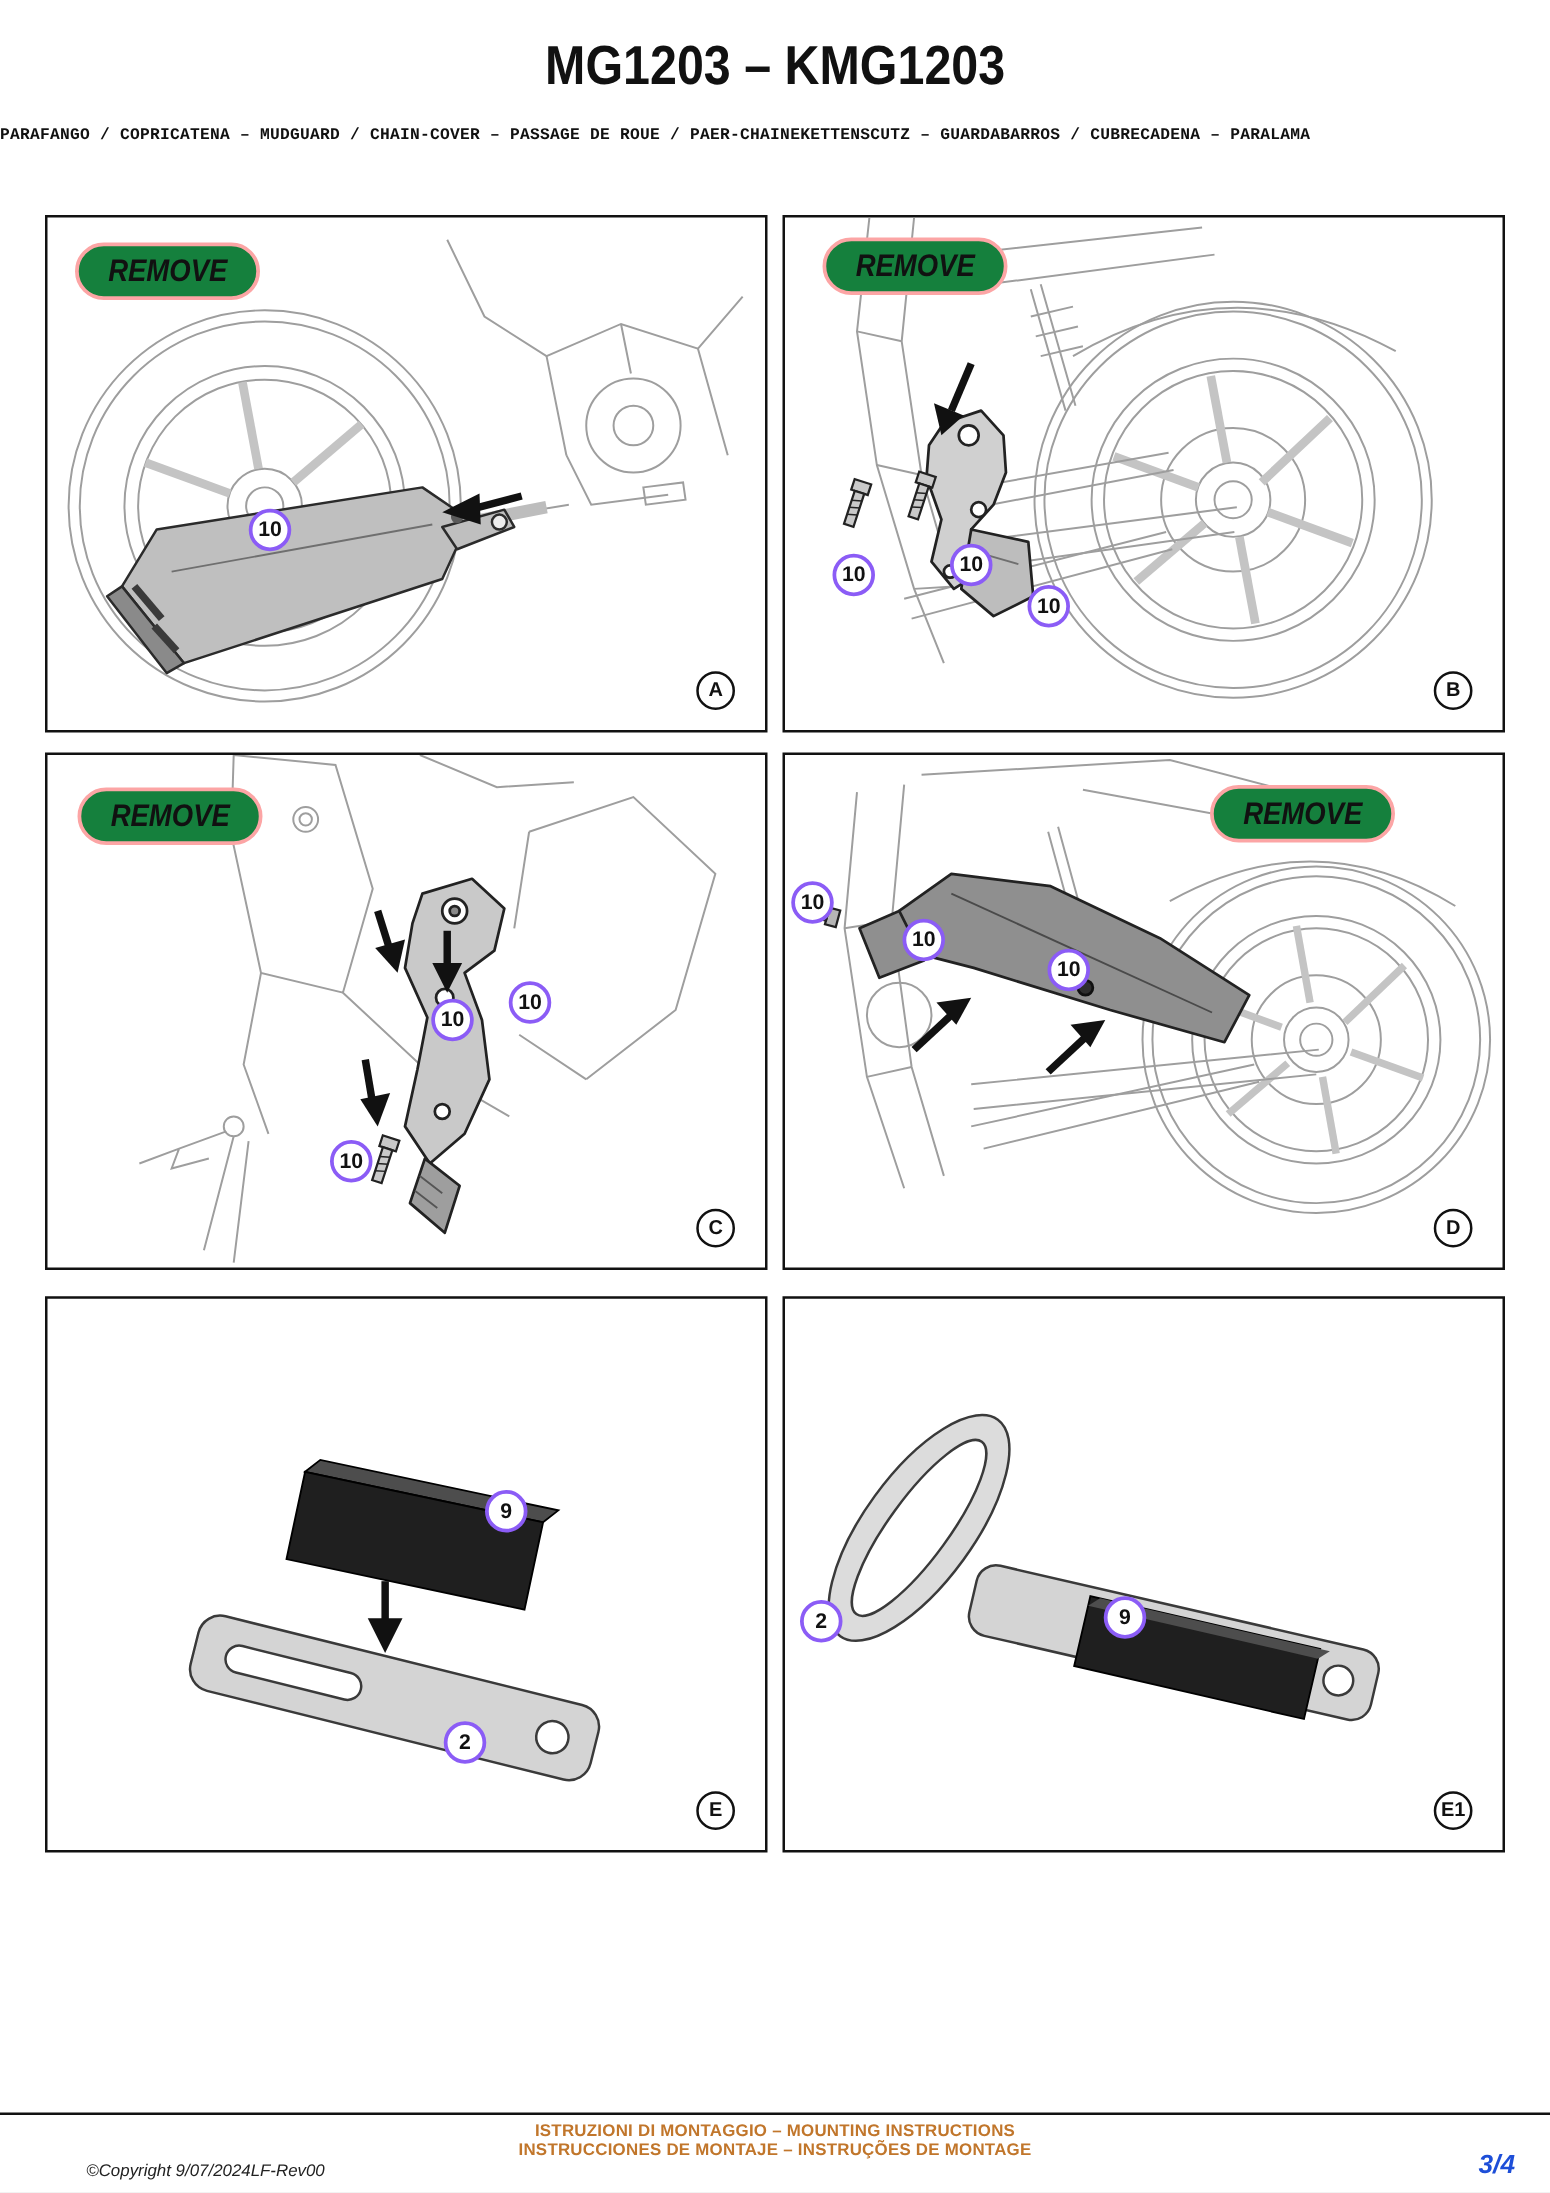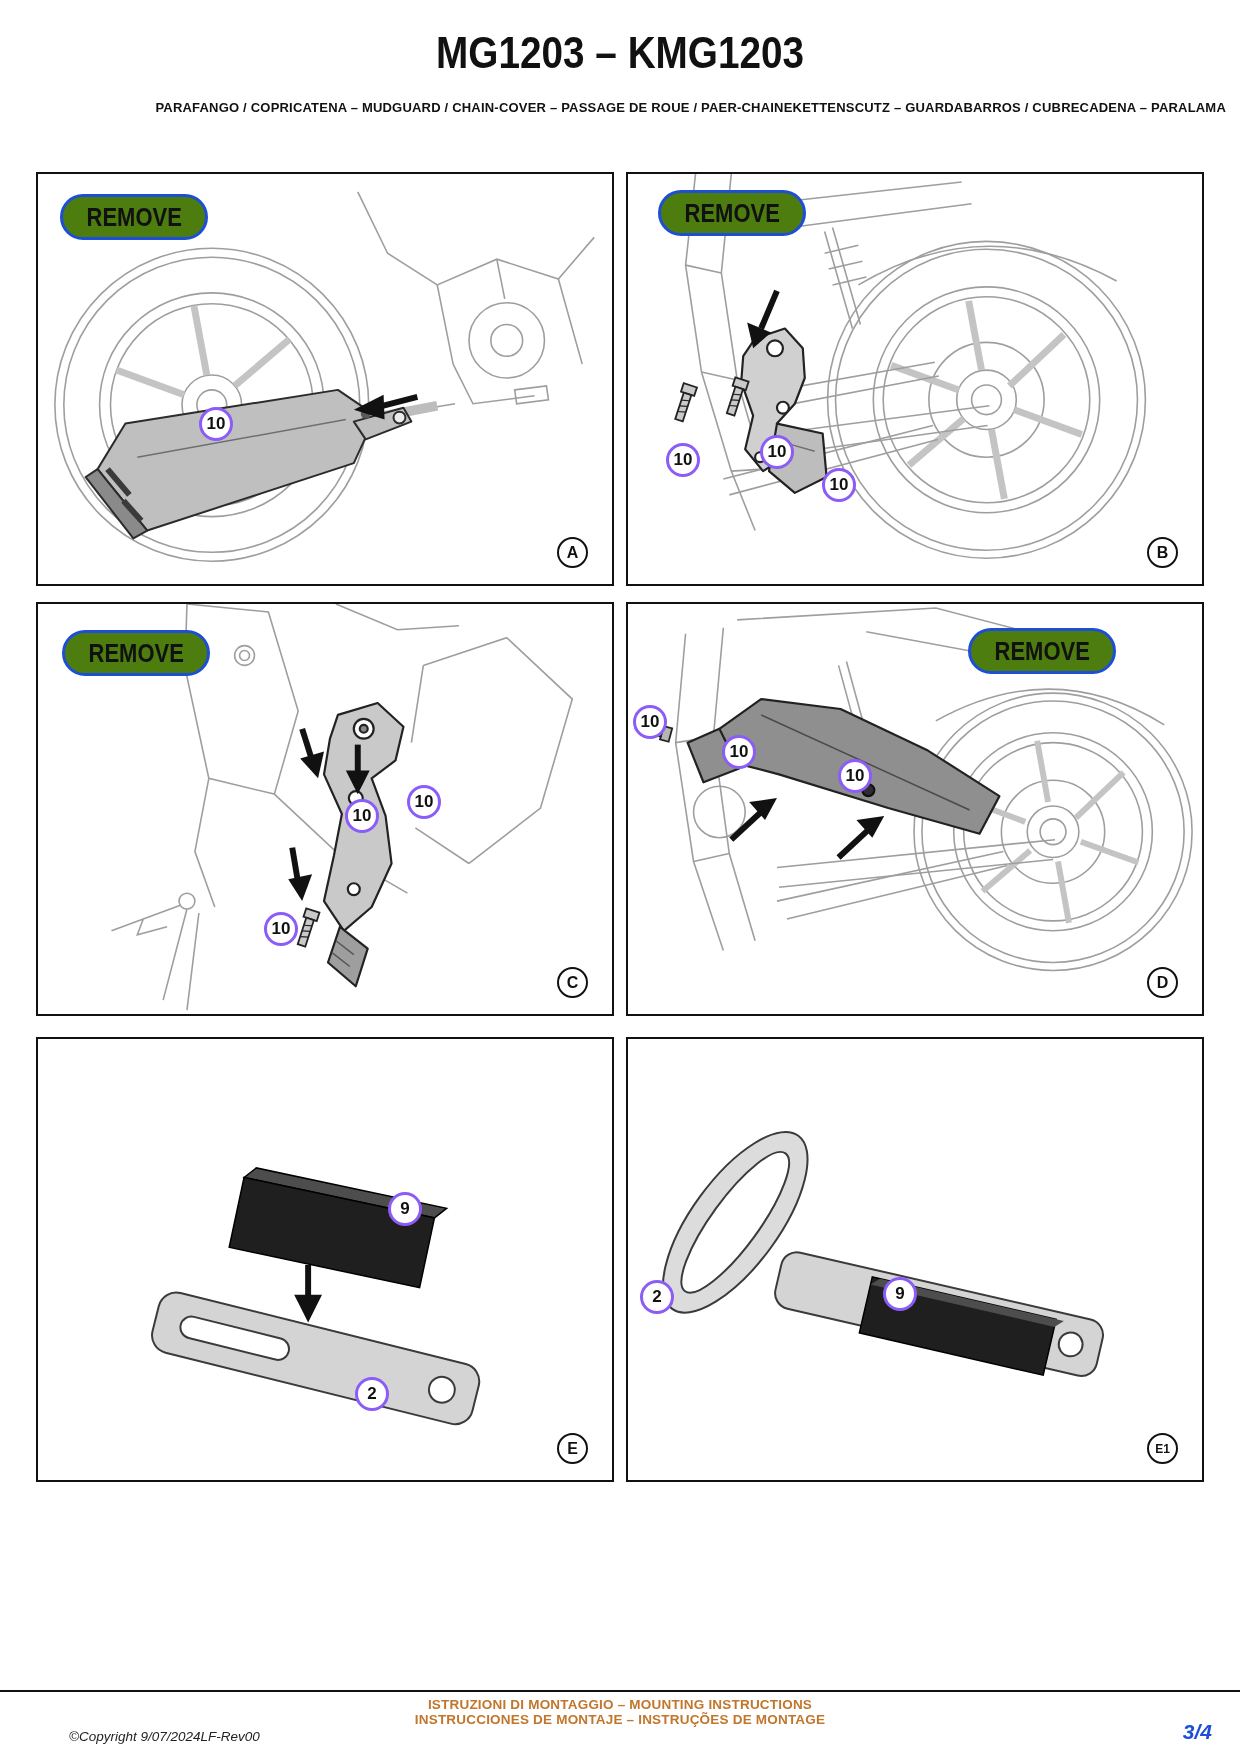--- a/index.html
+++ b/index.html
@@ -7,44 +7,44 @@
     position:relative;width:1240px;height:1754px;margin:0 auto;background:#ffffff;
     font-family:"Liberation Sans",sans-serif;color:#111;overflow:hidden;
   }
   
   .title{
     position:absolute;left:0;right:0;top:28px;text-align:center;
     font-size:44px;font-weight:700;letter-spacing:0;
   }
   .title span{display:inline-block;transform:scaleX(.88);}
   .subtitle{
-    position:absolute;left:0;right:14px;top:100px;text-align:right;
-    font-size:13px;font-weight:700;letter-spacing:.2px;
+    position:absolute;left:0;right:14px;top:100px;text-align:left;
+    font-size:13px;font-weight:700;letter-spacing:.2px;font-family:Liberation Mono, monospace;
   }
   
   .panel{
     position:absolute;border:2px solid #111;background:#fff;box-sizing:border-box;overflow:hidden;
   }
   .art{position:absolute;left:0;top:0;width:100%;height:100%;}
   .remove-badge{
-    position:absolute;width:148px;height:46px;border:3px solid #1d4ed8;border-radius:23px;
-    background:#4d7c0f;display:flex;align-items:center;justify-content:center;box-sizing:border-box;
+    position:absolute;width:148px;height:46px;border:3px solid #fca5a5;border-radius:23px;
+    background:#15803d;display:flex;align-items:center;justify-content:center;box-sizing:border-box;font-style:italic;
   }
   .remove-badge span{display:inline-block;transform:scaleX(.88);font-weight:700;font-size:25px;}
   .callout{
     position:absolute;width:34px;height:34px;border:3px solid #8b5cf6;border-radius:50%;
     background:#fff;display:flex;align-items:center;justify-content:center;box-sizing:border-box;
     font-weight:700;font-size:17px;
   }
   .panel-letter{
     position:absolute;right:24px;bottom:16px;width:31px;height:31px;border:2.5px solid #111;
     border-radius:50%;background:#fff;display:flex;align-items:center;justify-content:center;
     box-sizing:border-box;font-weight:700;font-size:16px;
   }
-  .panel-letter.small span{font-size:12px;}
+  .panel-letter.small span{font-size:16px;}
   
   .footer{
     position:absolute;left:0;right:0;bottom:0;height:62px;border-top:2px solid #111;background:#fff;
   }
   .copyright{
     position:absolute;left:36px;bottom:10px;font-style:italic;font-size:13.5px;color:#222;margin-left:33px;
   }
   .footer-center{
     position:absolute;left:0;right:0;top:5px;text-align:center;
     color:#C1762B;font-weight:700;font-size:13.5px;line-height:15px;letter-spacing:.2px;

